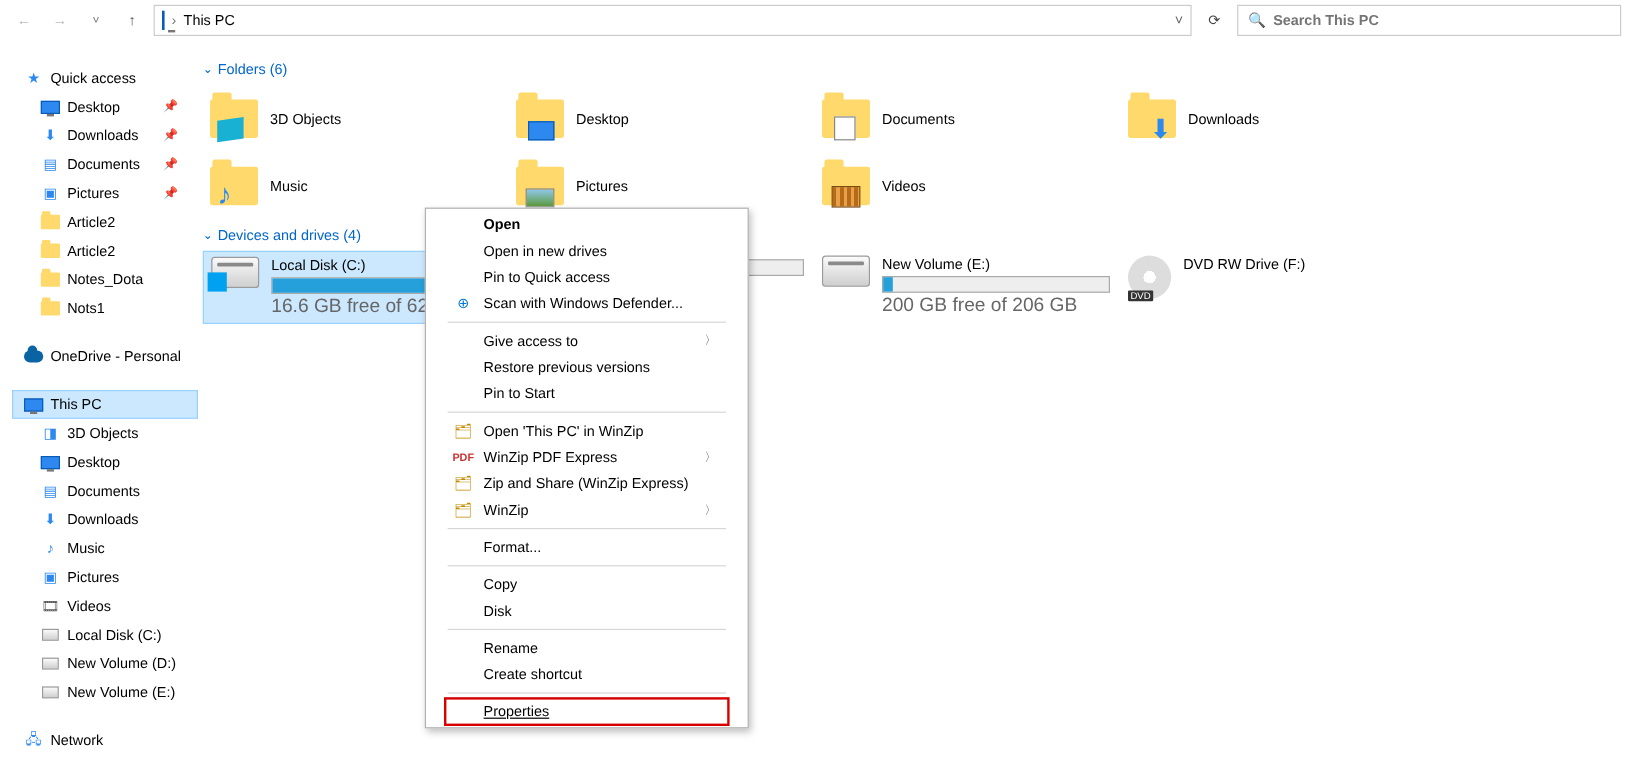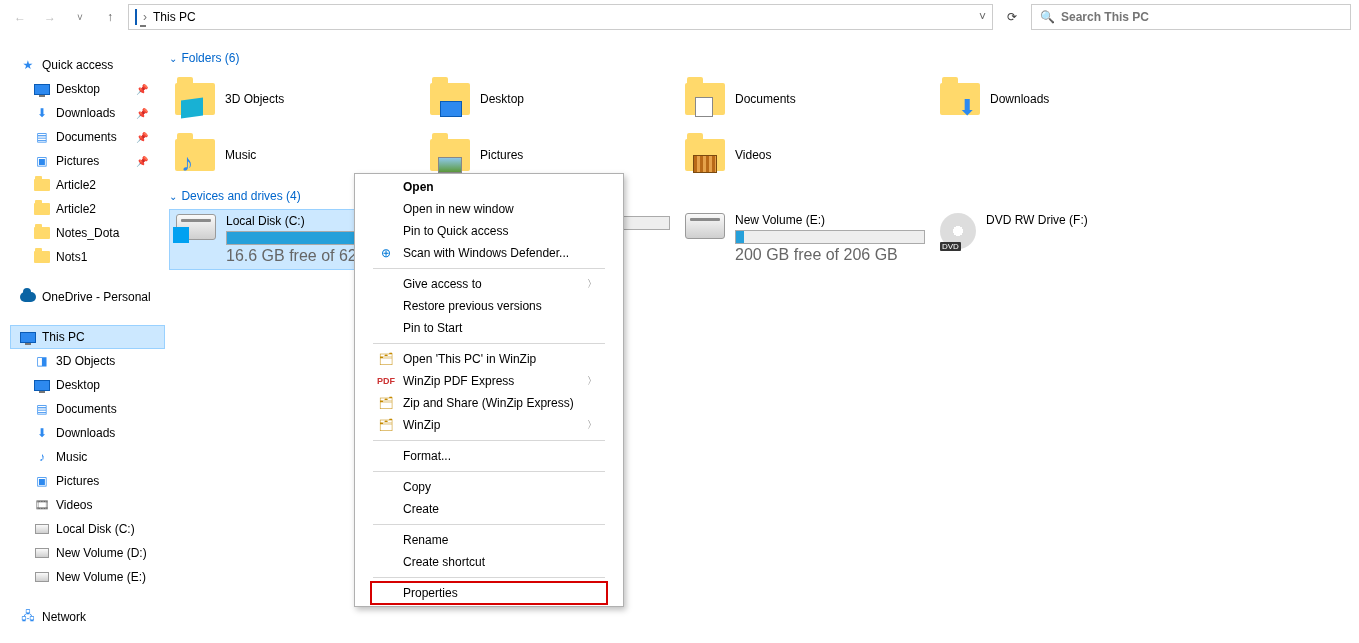--- a/index.html
+++ b/index.html
@@ -37,21 +37,21 @@
     .drive-name { margin-bottom: 3px; }
     .drive-bar { width: 190px; height: 14px; border: 1px solid #aaa; background: #eee; position: relative; margin-bottom: 2px; }
     .drive-bar .fill { position: absolute; left: 0; top: 0; bottom: 0; background: #26a0da; }
     .drive-free { color: #666; font-size: 16px; }
     
     .ctx { position: absolute; background: #fff; border: 1px solid #b0b0b0; box-shadow: 2px 3px 6px rgba(0,0,0,.25); width: 270px; z-index: 100; padding: 2px 16px; }
     .ctx-item { height: 22px; display: flex; align-items: center; padding: 0 12px 0 32px; position: relative; }
     .ctx-item .ci-ico { position: absolute; left: 6px; width: 18px; height: 18px; display: flex; align-items: center; justify-content: center; }
     .ctx-item .arrow { position: absolute; right: 10px; color: #555; font-size: 10px; }
     .ctx-sep { height: 1px; background: #d7d7d7; margin: 4px 2px; }
-    .ctx-item.highlight { outline: 2px solid #d60000; outline-offset: -1px; }
+    .ctx-item.highlight { outline: 2px solid #d60000; outline-offset: -1px; text-decoration: underline; }
     
     .folder { width: 40px; height: 32px; background:#ffd96b; border-radius: 2px; position: relative; }
     .folder::before { content:""; position:absolute; top:-6px; left:2px; width:16px; height:8px; background:#ffd96b; border-radius:2px 2px 0 0; }
     .mini-folder { width:16px; height:12px; background:#ffd96b; border-radius:1px; position:relative; }
     .mini-folder::before { content:""; position:absolute; top:-3px; left:1px; width:7px; height:4px; background:#ffd96b; border-radius:1px 1px 0 0;}
     .drive-ico { width:40px; height:26px; background:linear-gradient(#fafafa,#cfcfcf); border:1px solid #9a9a9a; border-radius:3px; position:relative; }
     .drive-ico::after{content:""; position:absolute; left:4px; right:4px; top:4px; height:3px; background:#8a8a8a; border-radius:1px;}
     .drive-ico.win::before{content:""; position:absolute; left:-4px; bottom:-4px; width:16px; height:16px; background:#00a1f1; }
     .dvd-ico{ width:36px; height:36px; border-radius:50%; background:radial-gradient(circle,#fff 0 20%, #ddd 20% 80%, #aaa 80% 100%); position:relative; }
     .dvd-ico::after{content:"DVD"; position:absolute; left:0; bottom:-2px; font-size:8px; background:#333; color:#fff; padding:0 2px; border-radius:1px;}
@@ -347,21 +347,21 @@
         </div>
       </div>
 
     <div class="ctx" id="ctx" style="left: 354px; top: 173px; position: fixed;">
         <div class="ctx-item">
           <span class="ci-ico"></span>
           <span style="font-weight:600;">Open</span>
         </div>
         <div class="ctx-item">
           <span class="ci-ico"></span>
-          <span>Open in new window</span>
+          <span>Open in new drives</span>
         </div>
         <div class="ctx-item">
           <span class="ci-ico"></span>
           <span>Pin to Quick access</span>
         </div>
         <div class="ctx-item">
           <span class="ci-ico">
             <span style="color:#0078d7;">⊕</span>
           </span>
           <span>Scan with Windows Defender...</span>
@@ -412,21 +412,21 @@
           <span class="ci-ico"></span>
           <span>Format...</span>
         </div>
         <div class="ctx-sep"></div>
         <div class="ctx-item">
           <span class="ci-ico"></span>
           <span>Copy</span>
         </div>
         <div class="ctx-item">
           <span class="ci-ico"></span>
-          <span>Create</span>
+          <span>Disk</span>
         </div>
         <div class="ctx-sep"></div>
         <div class="ctx-item">
           <span class="ci-ico"></span>
           <span>Rename</span>
         </div>
         <div class="ctx-item">
           <span class="ci-ico"></span>
           <span>Create shortcut</span>
         </div>

